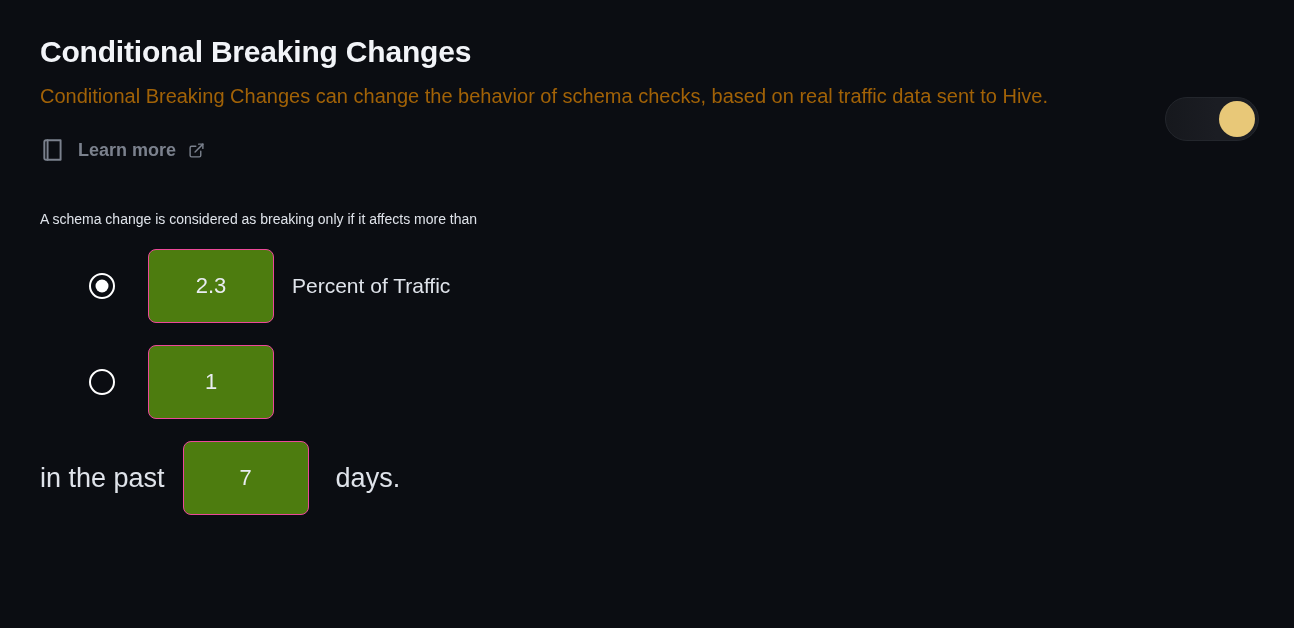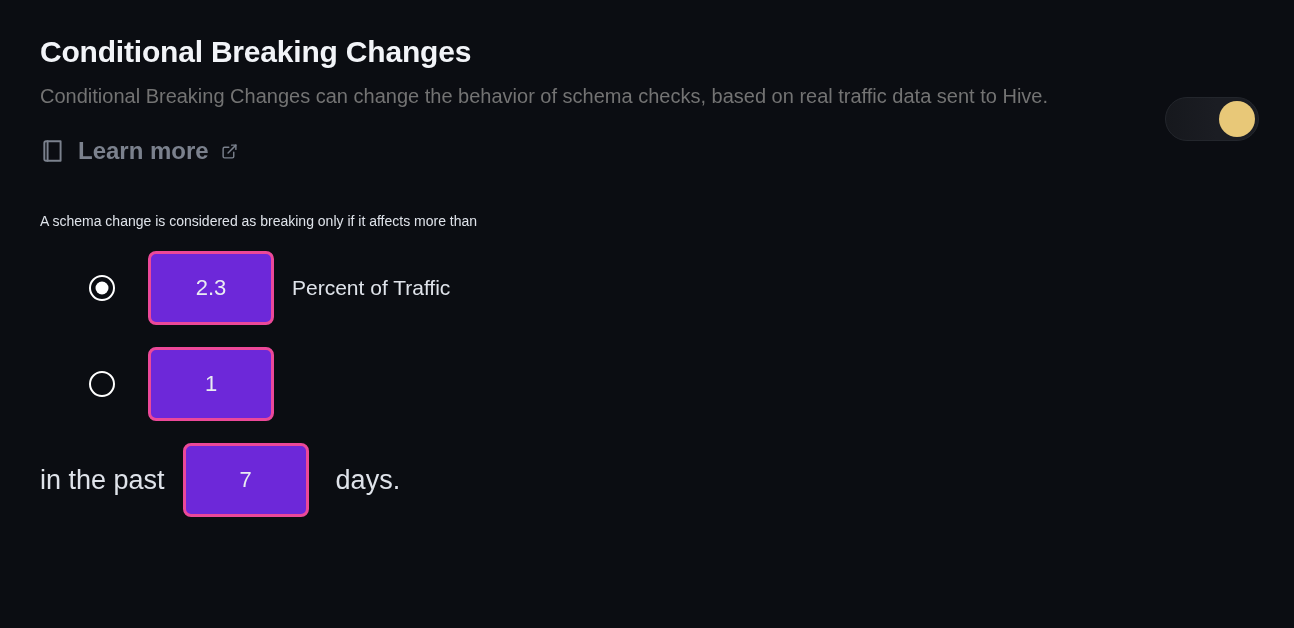--- a/index.html
+++ b/index.html
@@ -34,21 +34,21 @@
     letter-spacing: -0.2px;
     line-height: 1.2;
     margin: 0;
     color: #f2f4f8;
   }
 
   .description {
     margin: 12px 0 0 0;
     font-size: 20px;
     line-height: 1.45;
-    color: #737373;
+    color: #a16207;
     max-width: 1090px;
     font-weight: 400;
   }
 
   .toggle {
     position: absolute;
     top: 97px;
     right: 35px;
     width: 94px;
     height: 44px;
@@ -71,21 +71,21 @@
   .learn-more {
     display: flex;
     align-items: center;
     gap: 12px;
     margin-top: 26px;
     color: #7b818d;
     cursor: pointer;
     width: fit-content;
   }
   .learn-more .label {
-    font-size: 24px;
+    font-size: 18px;
     font-weight: bold;
     color: #7b818d;
   }
   .icon-book, .icon-external {
     display: inline-flex;
     align-items: center;
     justify-content: center;
   }
 
   .statement {
@@ -122,22 +122,22 @@
     transform: translate(-50%, -50%);
     width: 13px;
     height: 13px;
     border-radius: 50%;
     background: #ffffff;
   }
 
   .num-input {
     width: 126px;
     height: 74px;
-    background: #6d28d9;
-    border: 3px solid #ec4899;
+    background: #4d7c0f;
+    border: 1px solid #ec4899;
     border-radius: 8px;
     box-sizing: border-box;
     color: #e9ecf1;
     font-size: 22px;
     font-family: "Liberation Sans", sans-serif;
     text-align: center;
     outline: none;
     flex: none;
   }
   .num-input::selection { background: #3a4150; }

